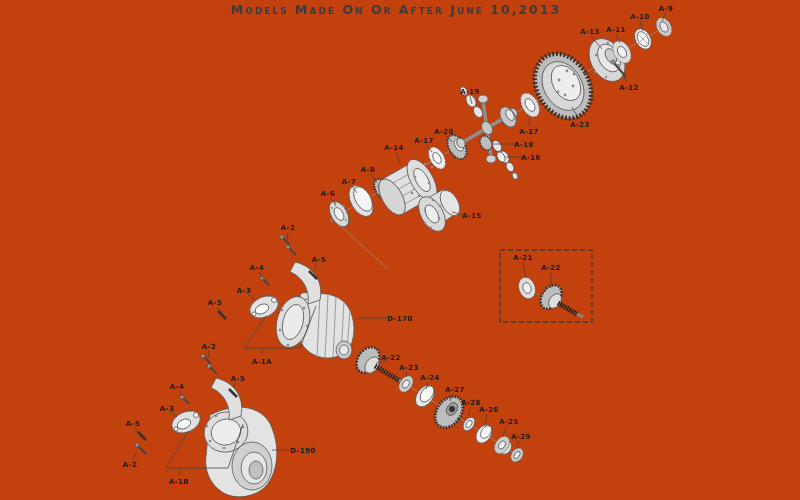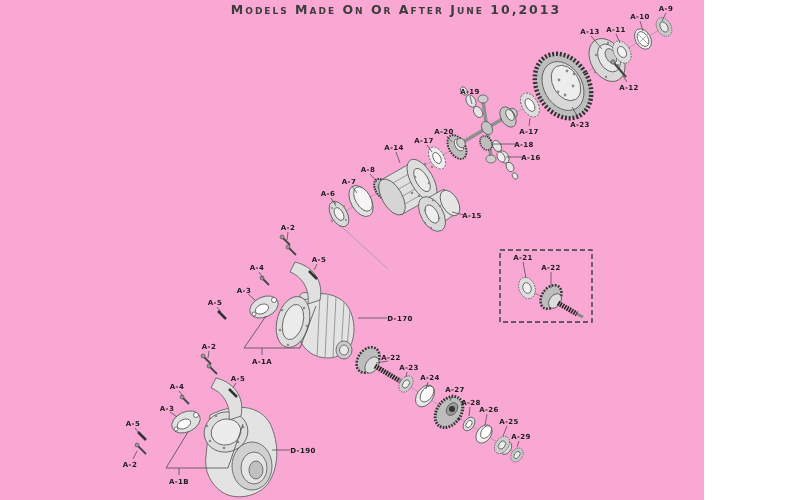--- a/index.html
+++ b/index.html
@@ -1,16 +1,16 @@
 <!DOCTYPE html>
 <html><head>
 <meta charset="utf-8">
 <style>
   html,body{margin:0;padding:0;background:#ffffff;}
-  .stage{position:relative;width:704px;height:500px;background:#f9a8d4;overflow:hidden;
+  .stage{position:relative;width:800px;height:500px;background:#c2410c;overflow:hidden;
          font-family:"Liberation Sans","DejaVu Sans",sans-serif;}
   svg{display:block;}
   text.title{font-family:"DejaVu Sans","Liberation Sans",sans-serif;
              font-size:12.5px;font-weight:bold;letter-spacing:2px;
              font-variant:small-caps;fill:#3c3c3c;}
   text.lbl{font-family:"DejaVu Sans","Liberation Sans",sans-serif;
            font-size:7px;font-weight:bold;letter-spacing:.4px;fill:#1c1c1c;}
   .leader{fill:none;stroke:#3f3f3f;stroke-width:.7;}
   .axisline{fill:none;stroke:#9a9a9a;stroke-width:.7;}
   .bracketline{fill:none;stroke:#4a4a4a;stroke-width:.8;}

